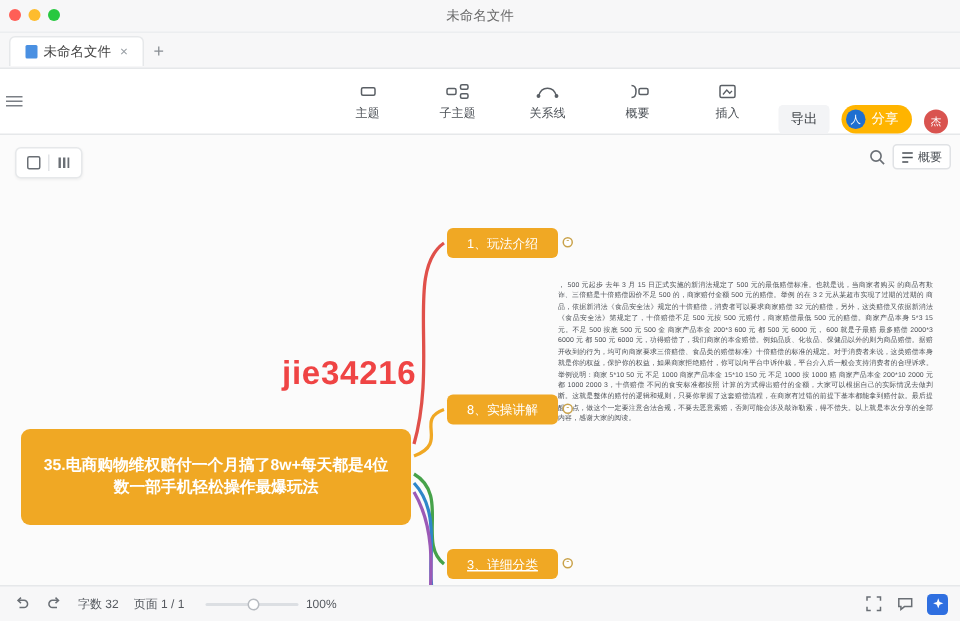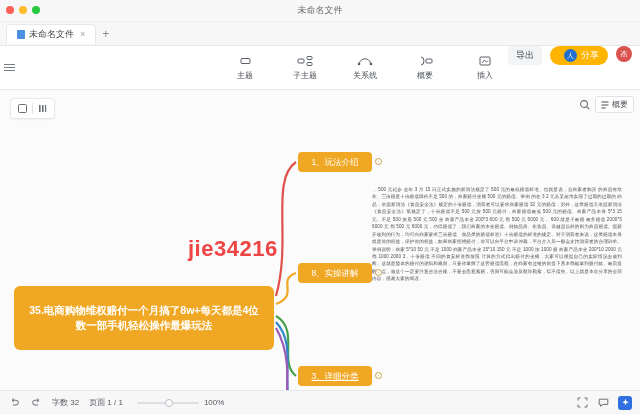--- a/index.html
+++ b/index.html
@@ -55,29 +55,29 @@
     position:relative;
   }
   .ribbon-left { width:18px; display:flex; align-items:center; justify-content:center; }
   .hamb { width:11px; }
   .hamb span { display:block; height:1px; background:#7a7f85; margin:2px 0; }
   .ribbon-items { display:flex; align-items:center; gap:26px; margin-left:210px;text-align:center; }
   .rb-item { display:flex; flex-direction:column; align-items:center; gap:2px; width:34px;}
   .rb-ic { width:16px; height:14px; display:flex; align-items:center; justify-content:center; color:#5a5f65; }
   .rb-ic svg { display:block; }
   .rb-label { font-size:8px; color:#4a4f55; white-space:nowrap; }
-  .ribbon-right { position:absolute; right:8px; top:0; height:100%; display:flex; align-items:flex-start; gap:8px;margin-left:40px;}
+  .ribbon-right { position:absolute; right:8px; top:0; height:100%; display:flex; align-items:flex-end; gap:8px;margin-left:40px;}
   .btn-export {
     font-size:9px; color:#3f4348; padding:3px 8px; border-radius:3px;
     background:#f3f4f6;
   }
   .btn-share {
     display:flex; align-items:center; gap:4px;
     background:#ffb400; color:#fff; font-size:9px;
-    border-radius:12px; padding:3px 9px 3px 14px;
+    border-radius:12px; padding:3px 9px 3px 3px;
   }
   .share-av { width:13px;height:13px;border-radius:50%;background:#1f6fd0;color:#fff;font-size:7px;display:flex;align-items:center;justify-content:center;}
   .btn-avatar { width:16px;height:16px;border-radius:50%;background:#d9534f;color:#fff;font-size:7px;display:flex;align-items:center;justify-content:center;}
 
   
   .canvas {
     position:absolute; top:90px; left:0; right:0; bottom:24px;
     background:#fbfbfb;
     overflow:hidden;
   }

